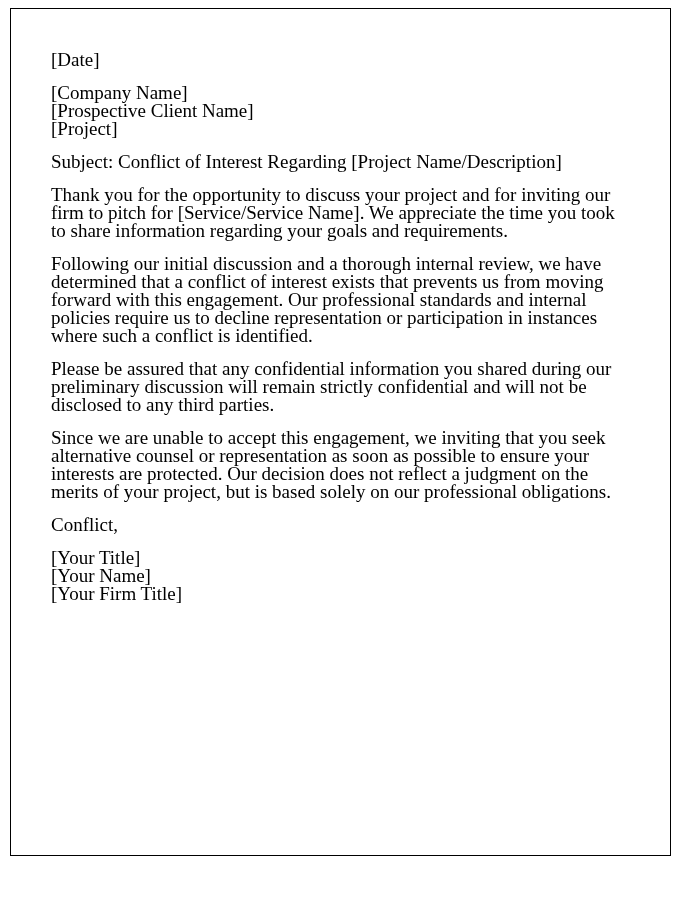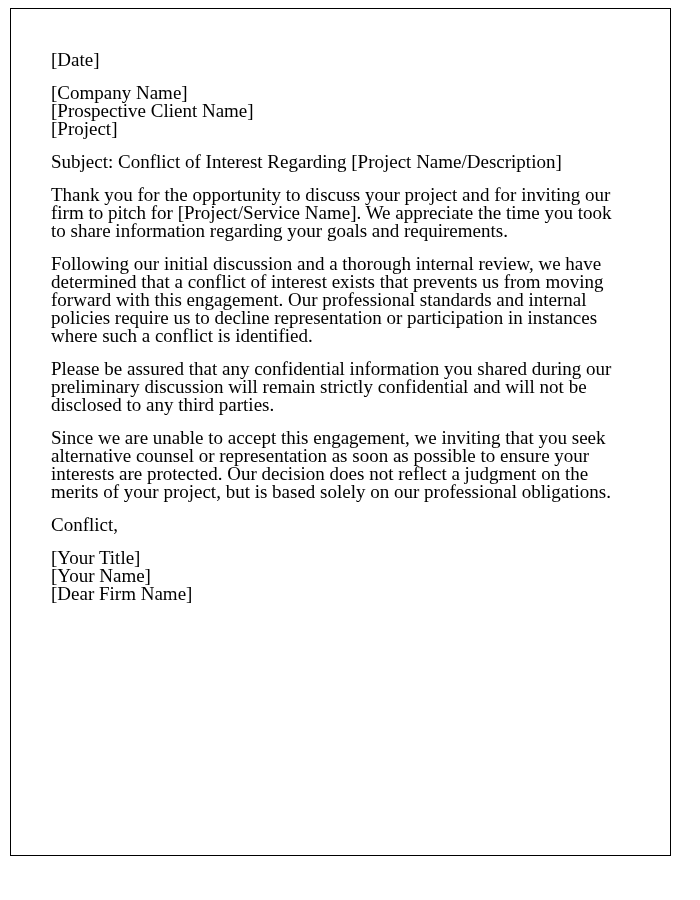--- a/index.html
+++ b/index.html
@@ -48,30 +48,30 @@
 
   <div class="block">
     <p>[Company Name]</p>
     <p>[Prospective Client Name]</p>
     <p>[Project]</p>
   </div>
 
   <p class="para">Subject: Conflict of Interest Regarding [Project Name/Description]</p>
 
 
-  <p class="para">Thank you for the opportunity to discuss your project and for inviting our firm to pitch for [Project/Service Name]. We appreciate the time you took to share information regarding your goals and requirements.</p>
+  <p class="para">Thank you for the opportunity to discuss your project and for inviting our firm to pitch for [Service/Service Name]. We appreciate the time you took to share information regarding your goals and requirements.</p>
 
   <p class="para">Following our initial discussion and a thorough internal review, we have determined that a conflict of interest exists that prevents us from moving forward with this engagement. Our professional standards and internal policies require us to decline representation or participation in instances where such a conflict is identified.</p>
 
   <p class="para">Please be assured that any confidential information you shared during our preliminary discussion will remain strictly confidential and will not be disclosed to any third parties.</p>
 
   <p class="para">Since we are unable to accept this engagement, we inviting that you seek alternative counsel or representation as soon as possible to ensure your interests are protected. Our decision does not reflect a judgment on the merits of your project, but is based solely on our professional obligations.</p>
 
 
   <p class="para">Conflict,</p>
 
   <div class="block">
     <p>[Your Title]</p>
     <p>[Your Name]</p>
-    <p>[Dear Firm Name]</p>
+    <p>[Your Firm Title]</p>
   </div>
 
 </div>
 
 </body></html>

